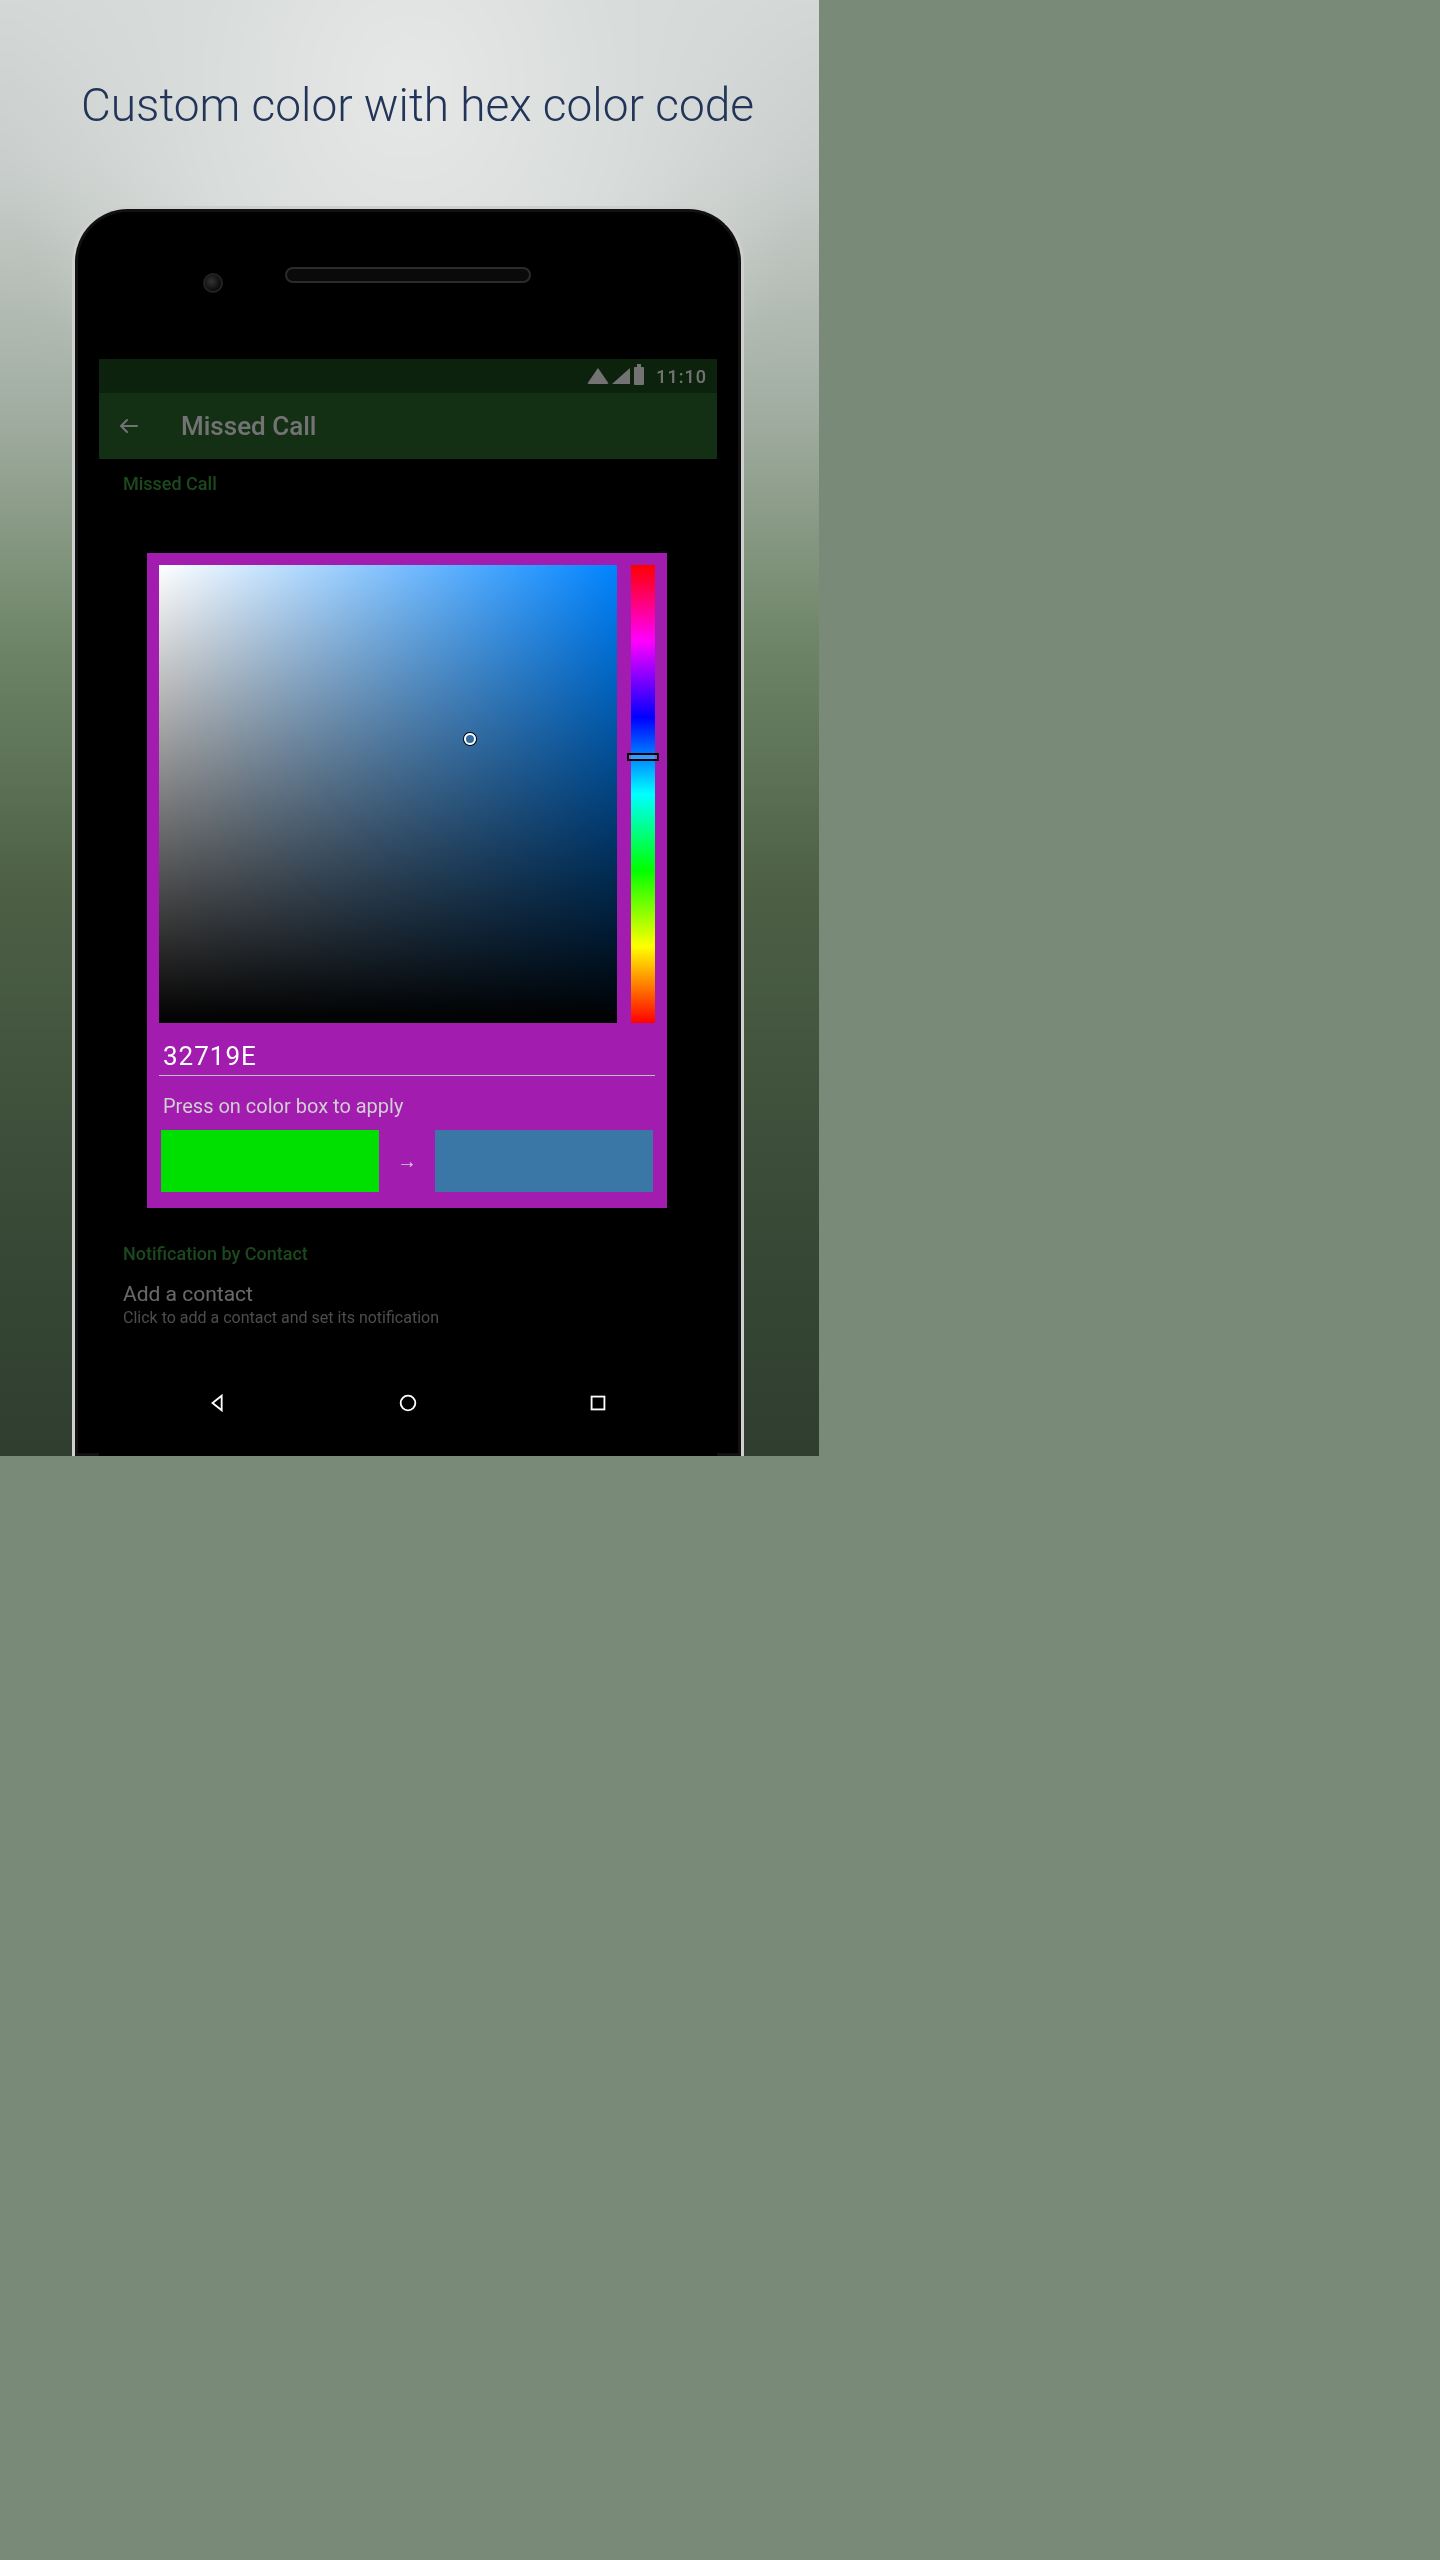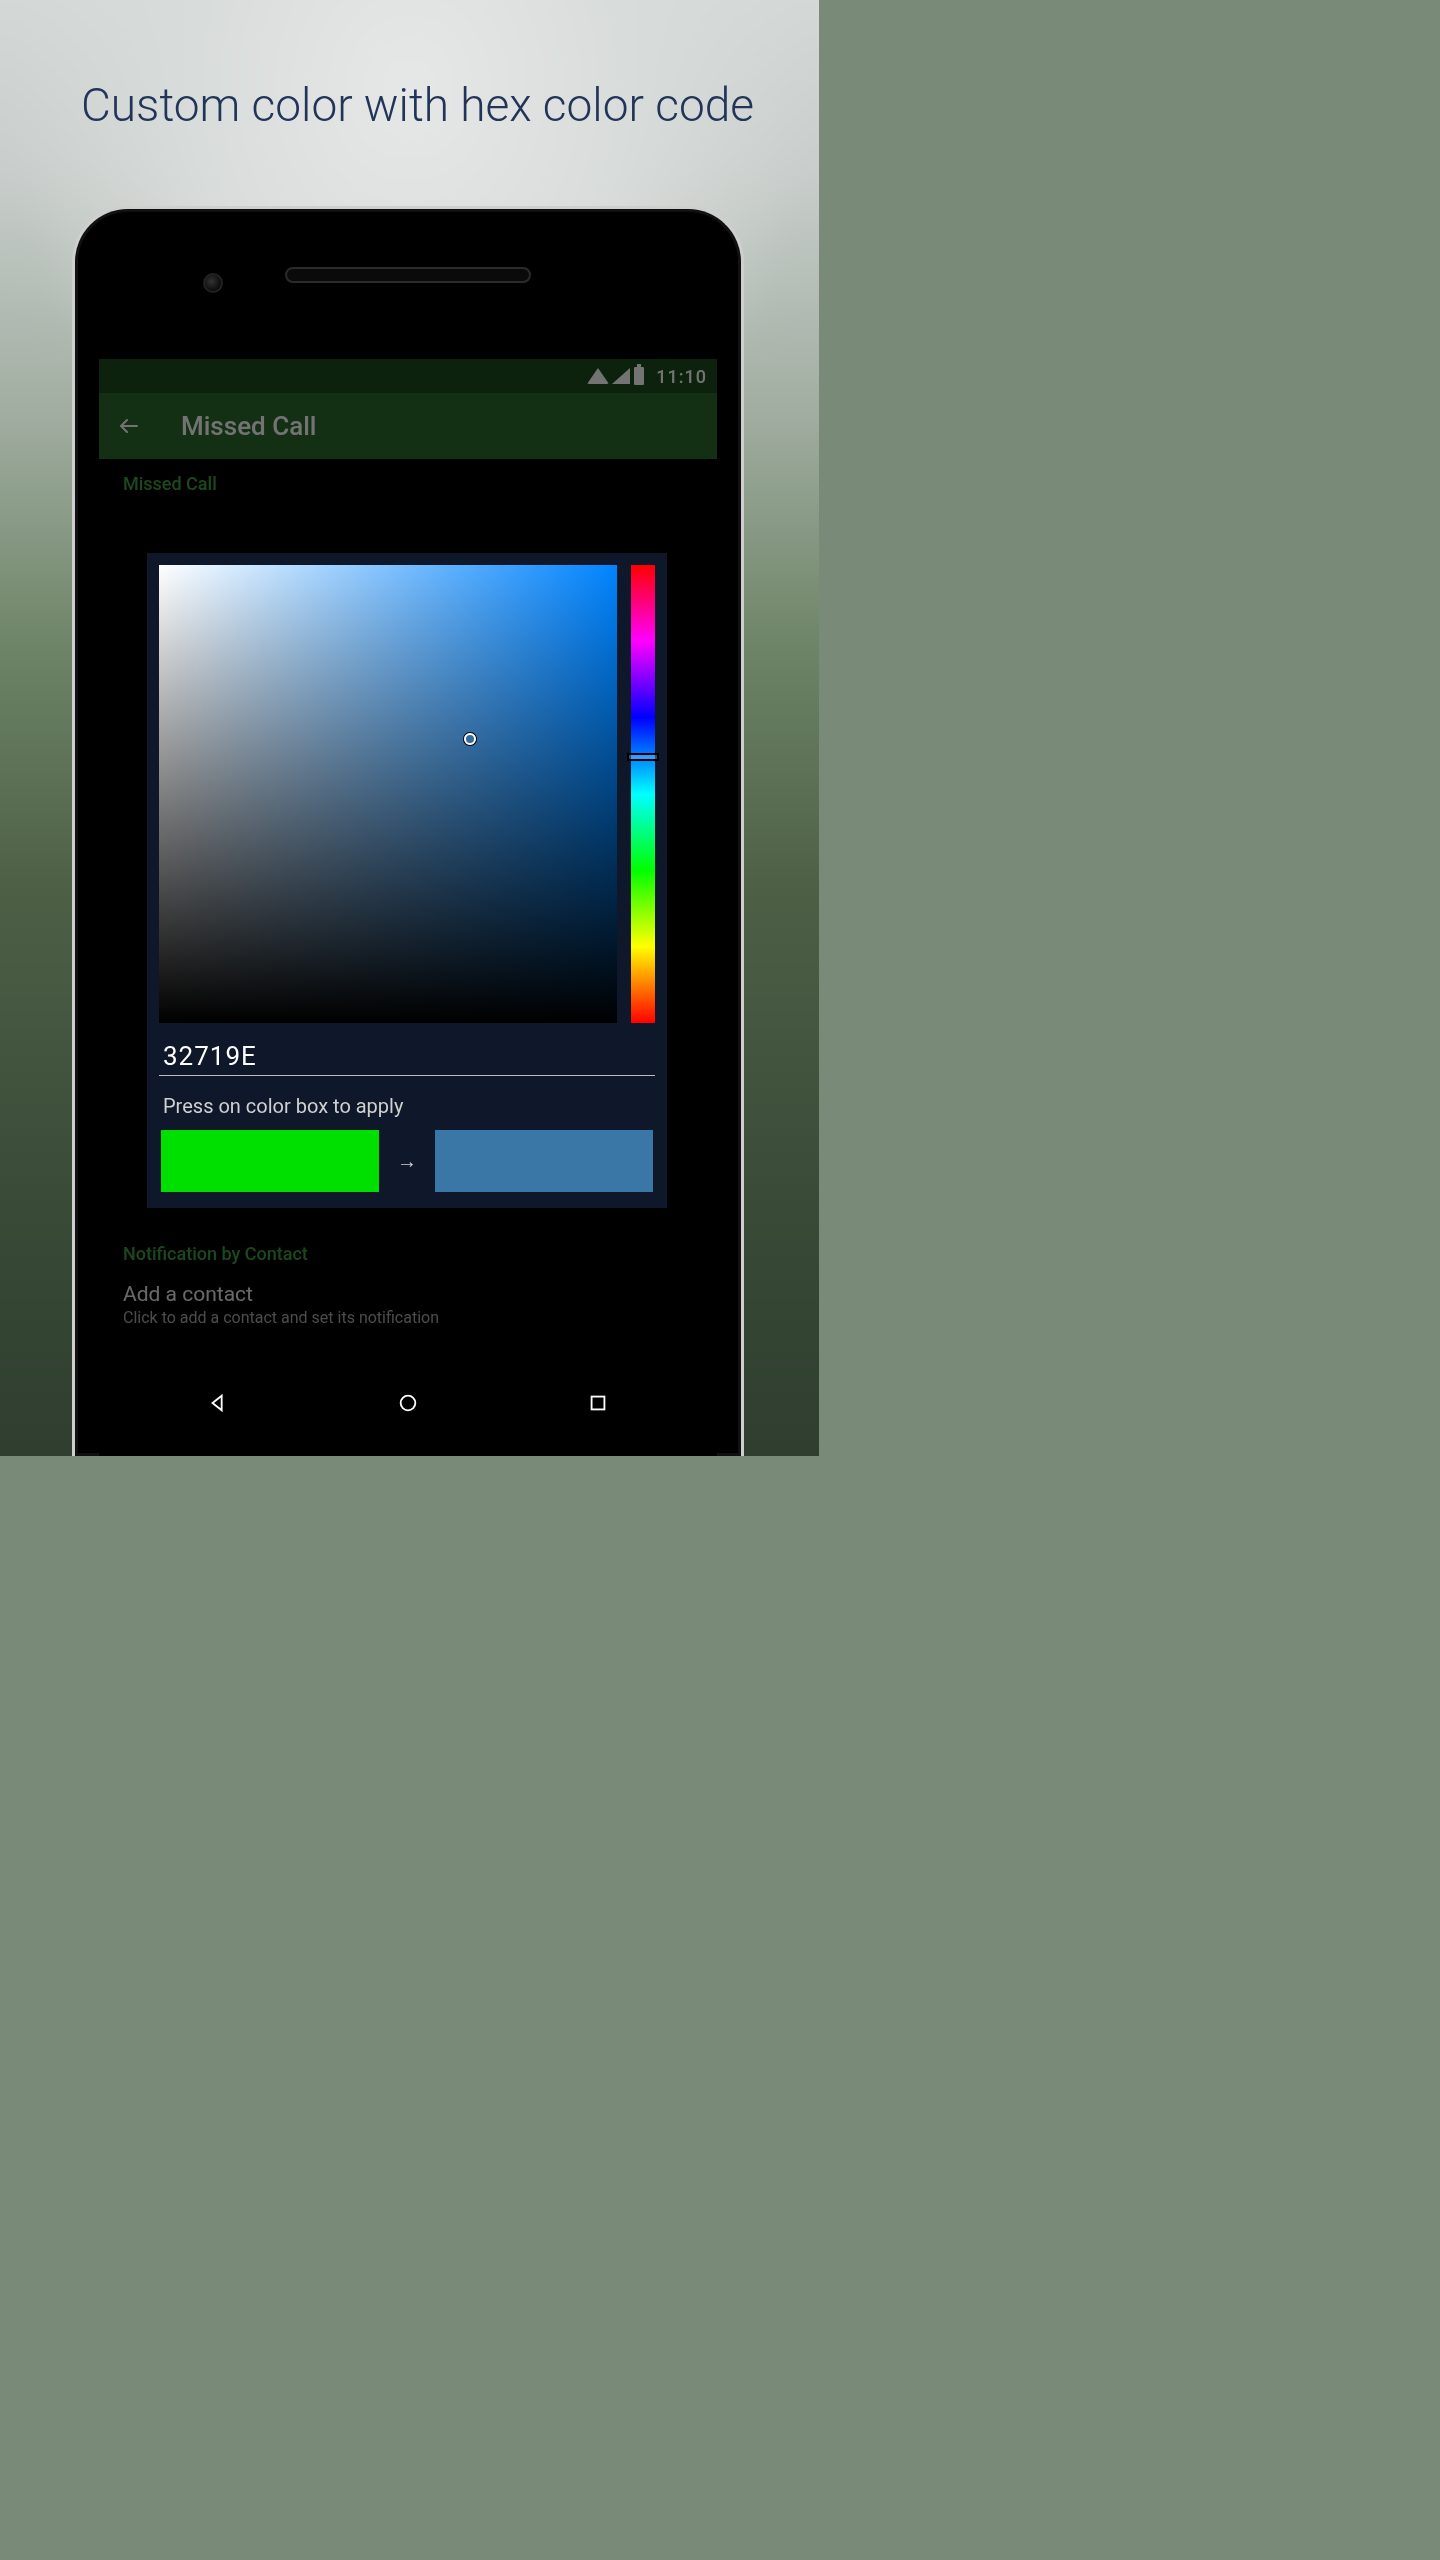--- a/index.html
+++ b/index.html
@@ -176,21 +176,21 @@
   .list-item { padding: 12px 0; }
   .li-title { font-size: 21px; color: #e9e9e9; margin-bottom: 2px; }
   .li-sub { font-size: 16px; color: #a8a8a8; }
 
   
   .dialog {
     position: absolute;
     z-index: 10;
     left: 48px; right: 50px;
     top: 194px;
-    background: #0f172a;
+    background: #a21caf;
     padding: 12px;
     box-shadow: 0 8px 24px rgba(0,0,0,0.6);
   }
   .picker-row { display:flex; gap: 14px; }
   .sv-panel {
     width: 458px; height: 458px;
     position: relative;
     cursor: crosshair;
     background:
       linear-gradient(to top, #000, rgba(0,0,0,0)),

